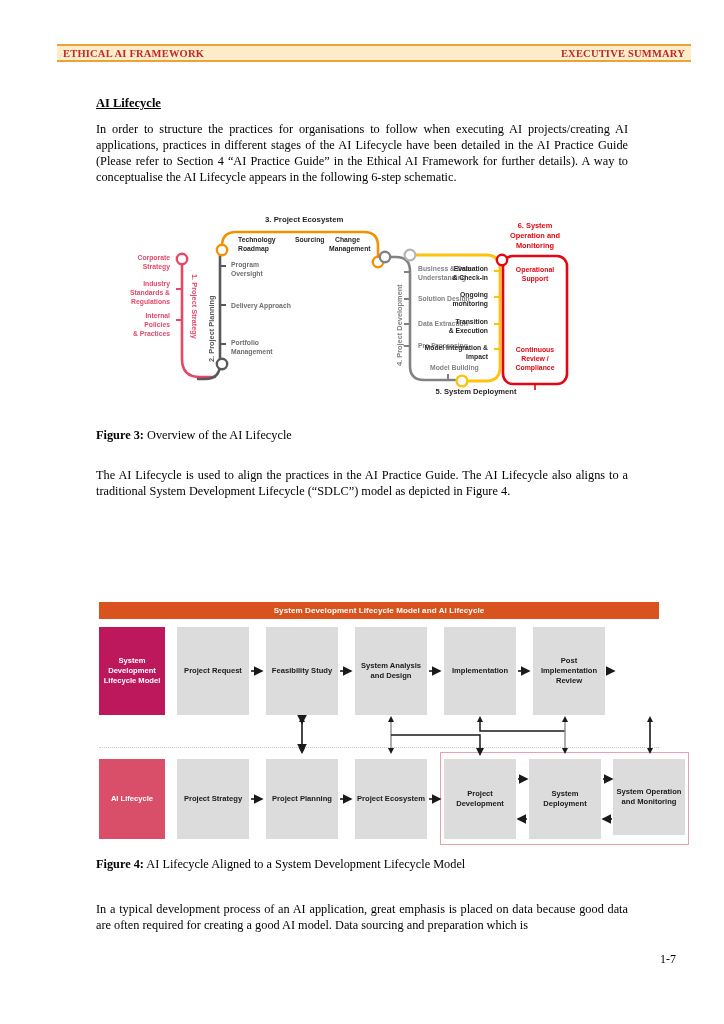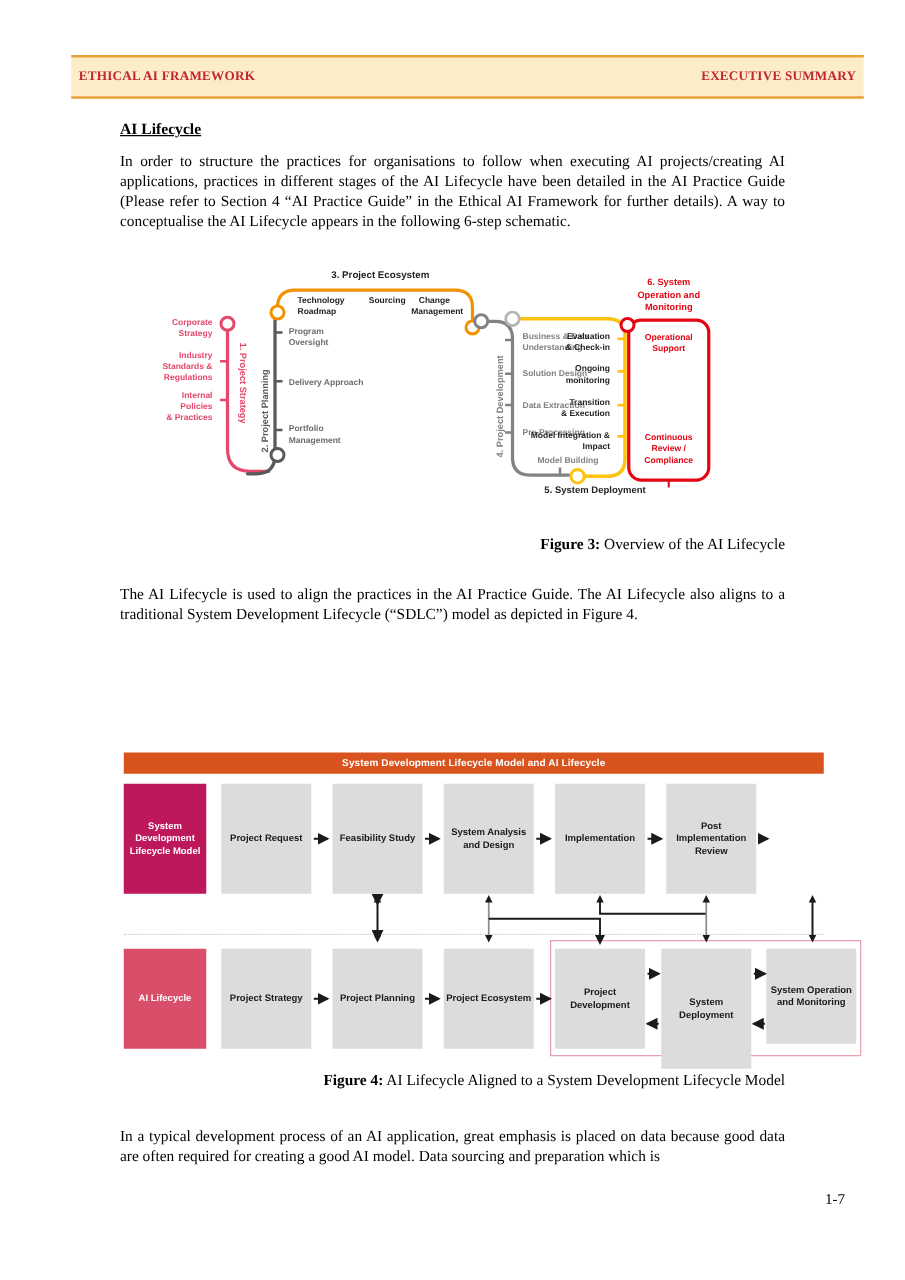--- a/index.html
+++ b/index.html
@@ -15,21 +15,21 @@
     color: #000000;
     overflow: hidden;
   }
 
   
   .page-header {
     position: absolute;
     left: 57px;
     top: 44px;
     width: 634px;
-    height: 35px;
+    height: 18px;
     background: #fdecc8;
     border-top: 2px solid #e8a33d;
     border-bottom: 2px solid #e8a33d;
     box-sizing: border-box;
     display: flex;
     align-items: center;
     justify-content: space-between;
     padding: 0 6px;
   }
   .page-header .hdr-text {
@@ -70,21 +70,21 @@
   ul.bullets li {
     font-size: 12.3px;
     line-height: 1.30;
     margin: 0;
     padding-left: 4px;
     text-align: left;
     font-family: "Liberation Serif", serif;
   }
   .fig-caption {
     font-size: 12.3px;
-    text-align: right;
+    text-align: left;
     font-family: "Liberation Serif", serif;
   }
   .fig-caption b { font-weight: bold; }
 
   
   #figure3 {
     position: absolute;
     left: 110px;
     top: 214px;
     width: 510px;
@@ -343,21 +343,21 @@
   <div class="f4-dotted" style="top:145px;"></div>
 
   <div class="f4-highlight" style="left:341px; top:150px; width:249px; height:93px;"></div>
 
   <div class="f4-box pink" style="left:0px; top:157px; width:66px; height:80px;">AI Lifecycle</div>
 
   <div class="f4-box" style="left:78px; top:157px; width:72px; height:80px;">Project Strategy</div>
   <div class="f4-box" style="left:167px; top:157px; width:72px; height:80px;">Project Planning</div>
   <div class="f4-box" style="left:256px; top:157px; width:72px; height:80px;">Project Ecosystem</div>
   <div class="f4-box" style="left:345px; top:157px; width:72px; height:80px;">Project Development</div>
-  <div class="f4-box" style="left:430px; top:157px; width:72px; height:96px;">System Deployment</div>
+  <div class="f4-box" style="left:430px; top:157px; width:72px; height:80px;">System Deployment</div>
   <div class="f4-box" style="left:514px; top:157px; width:72px; height:76px;">System Operation and Monitoring</div>
 
   <svg id="f4-arrows" viewBox="0 0 560 243" xmlns="http://www.w3.org/2000/svg">
     <defs>
       <marker id="ahR" markerWidth="6" markerHeight="6" refX="5" refY="3" orient="auto">
         <path d="M0,0 L6,3 L0,6 z" fill="#1a1a1a"></path>
       </marker>
       <marker id="ahL" markerWidth="6" markerHeight="6" refX="5" refY="3" orient="auto">
         <path d="M0,0 L6,3 L0,6 z" fill="#1a1a1a"></path>
       </marker>

